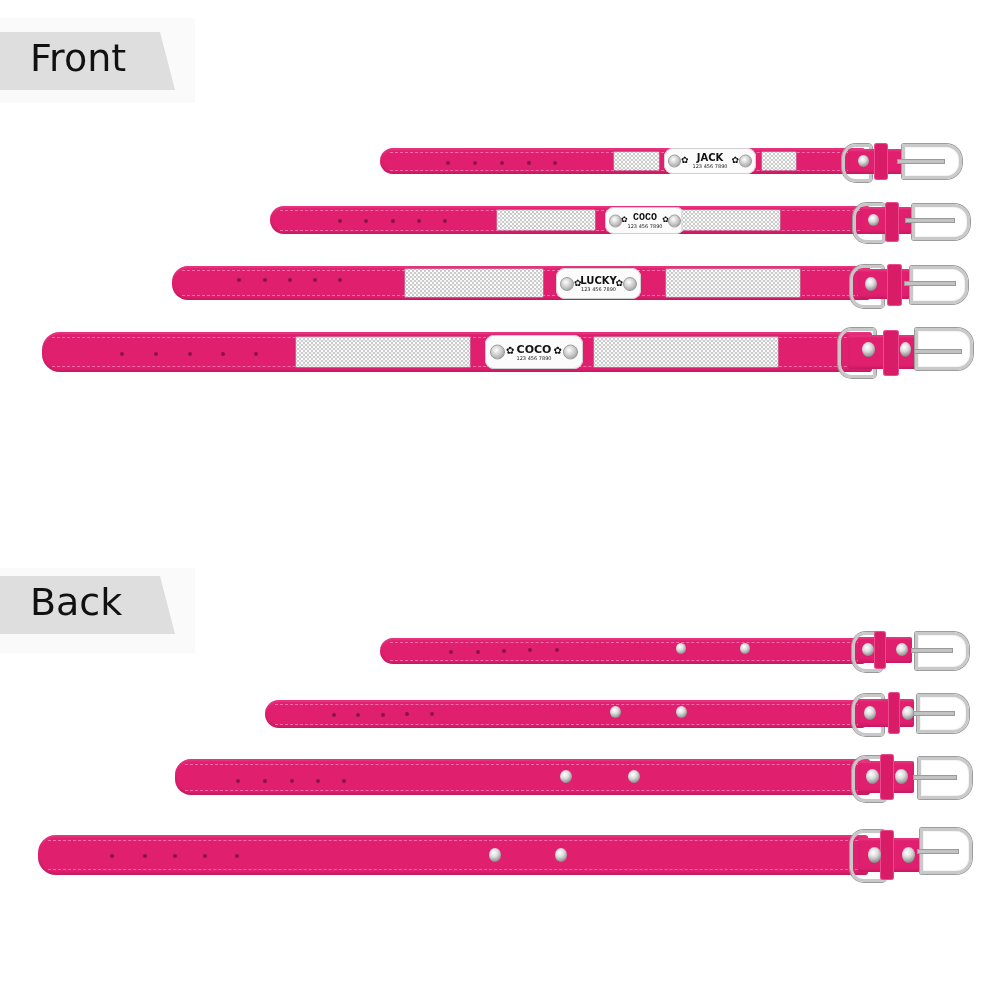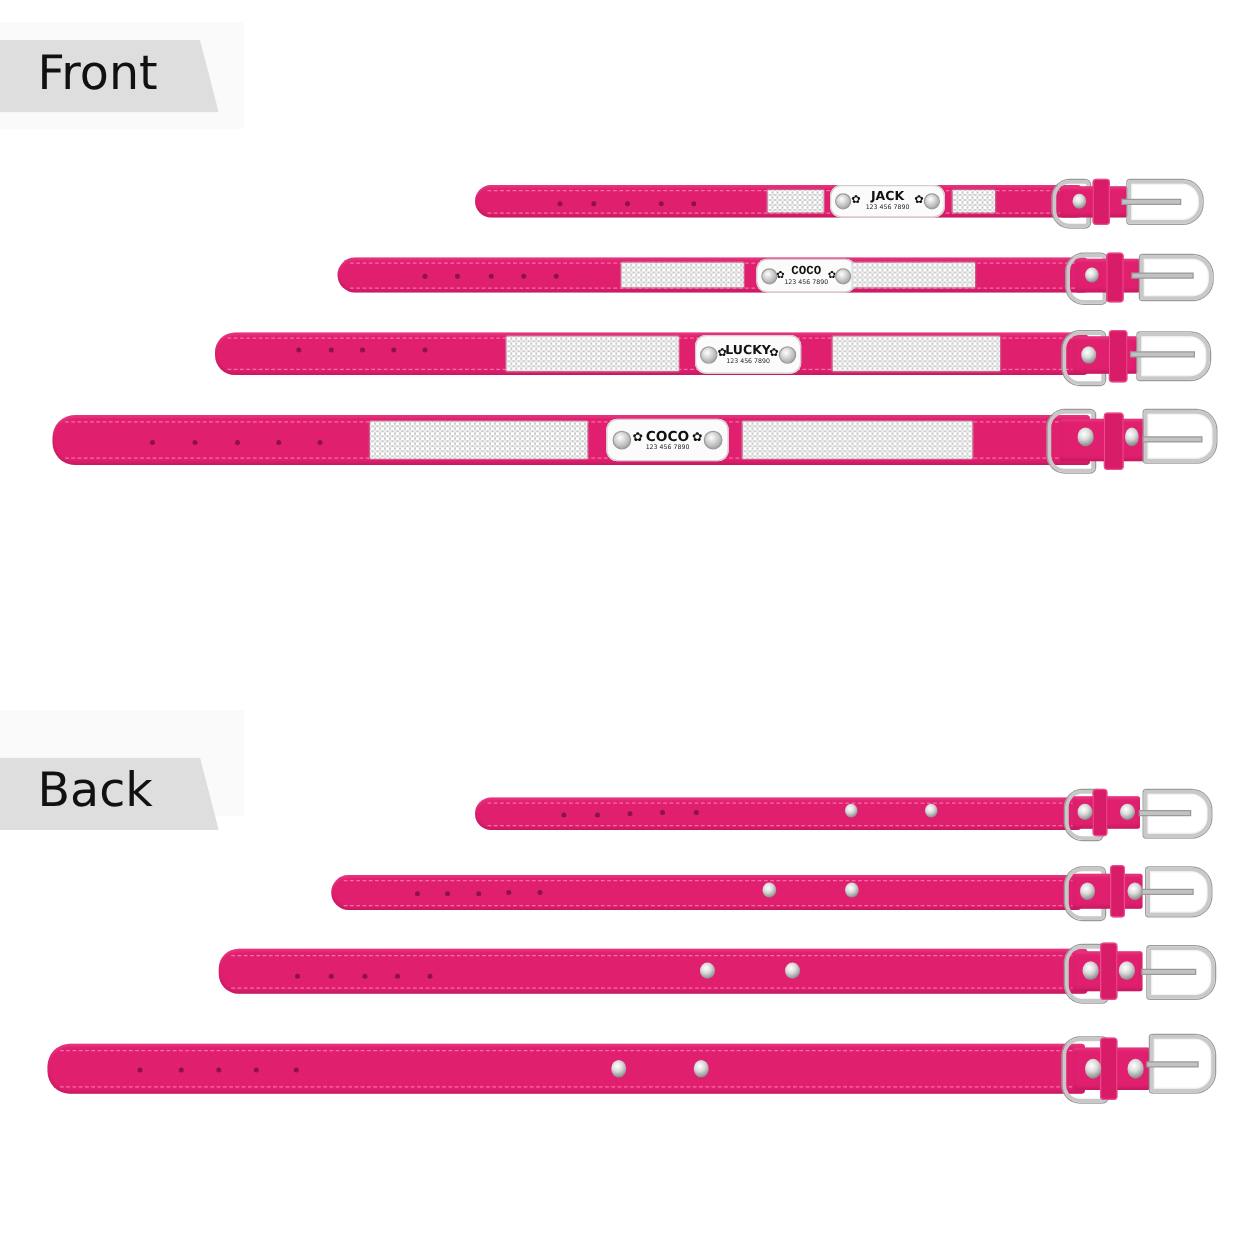--- a/index.html
+++ b/index.html
@@ -29,21 +29,21 @@
 </head>
 <body>
 
 <div class="label-wrap" style="top:18px;">
   <div class="label" style="top:14px;">
     <span>Front</span>
   </div>
 </div>
 
 <div class="label-wrap" style="top:568px;">
-  <div class="label" style="top:38px;">
+  <div class="label" style="top:8px;">
     <span>Back</span>
   </div>
 </div>
 
 <div class="collar" style="left:0;top:0;">
   <div class="strap" style="left:380px;top:148px;width:485px;height:26px;border-radius:13px 3px 3px 13px;"></div>
   <div class="stitch" style="left:390px;width:470px;top:152px;"></div>
   <div class="stitch" style="left:390px;width:470px;top:170px;"></div>
   <div class="hole" style="left:446px;top:161px;"></div>
   <div class="hole" style="left:473px;top:161px;"></div>

